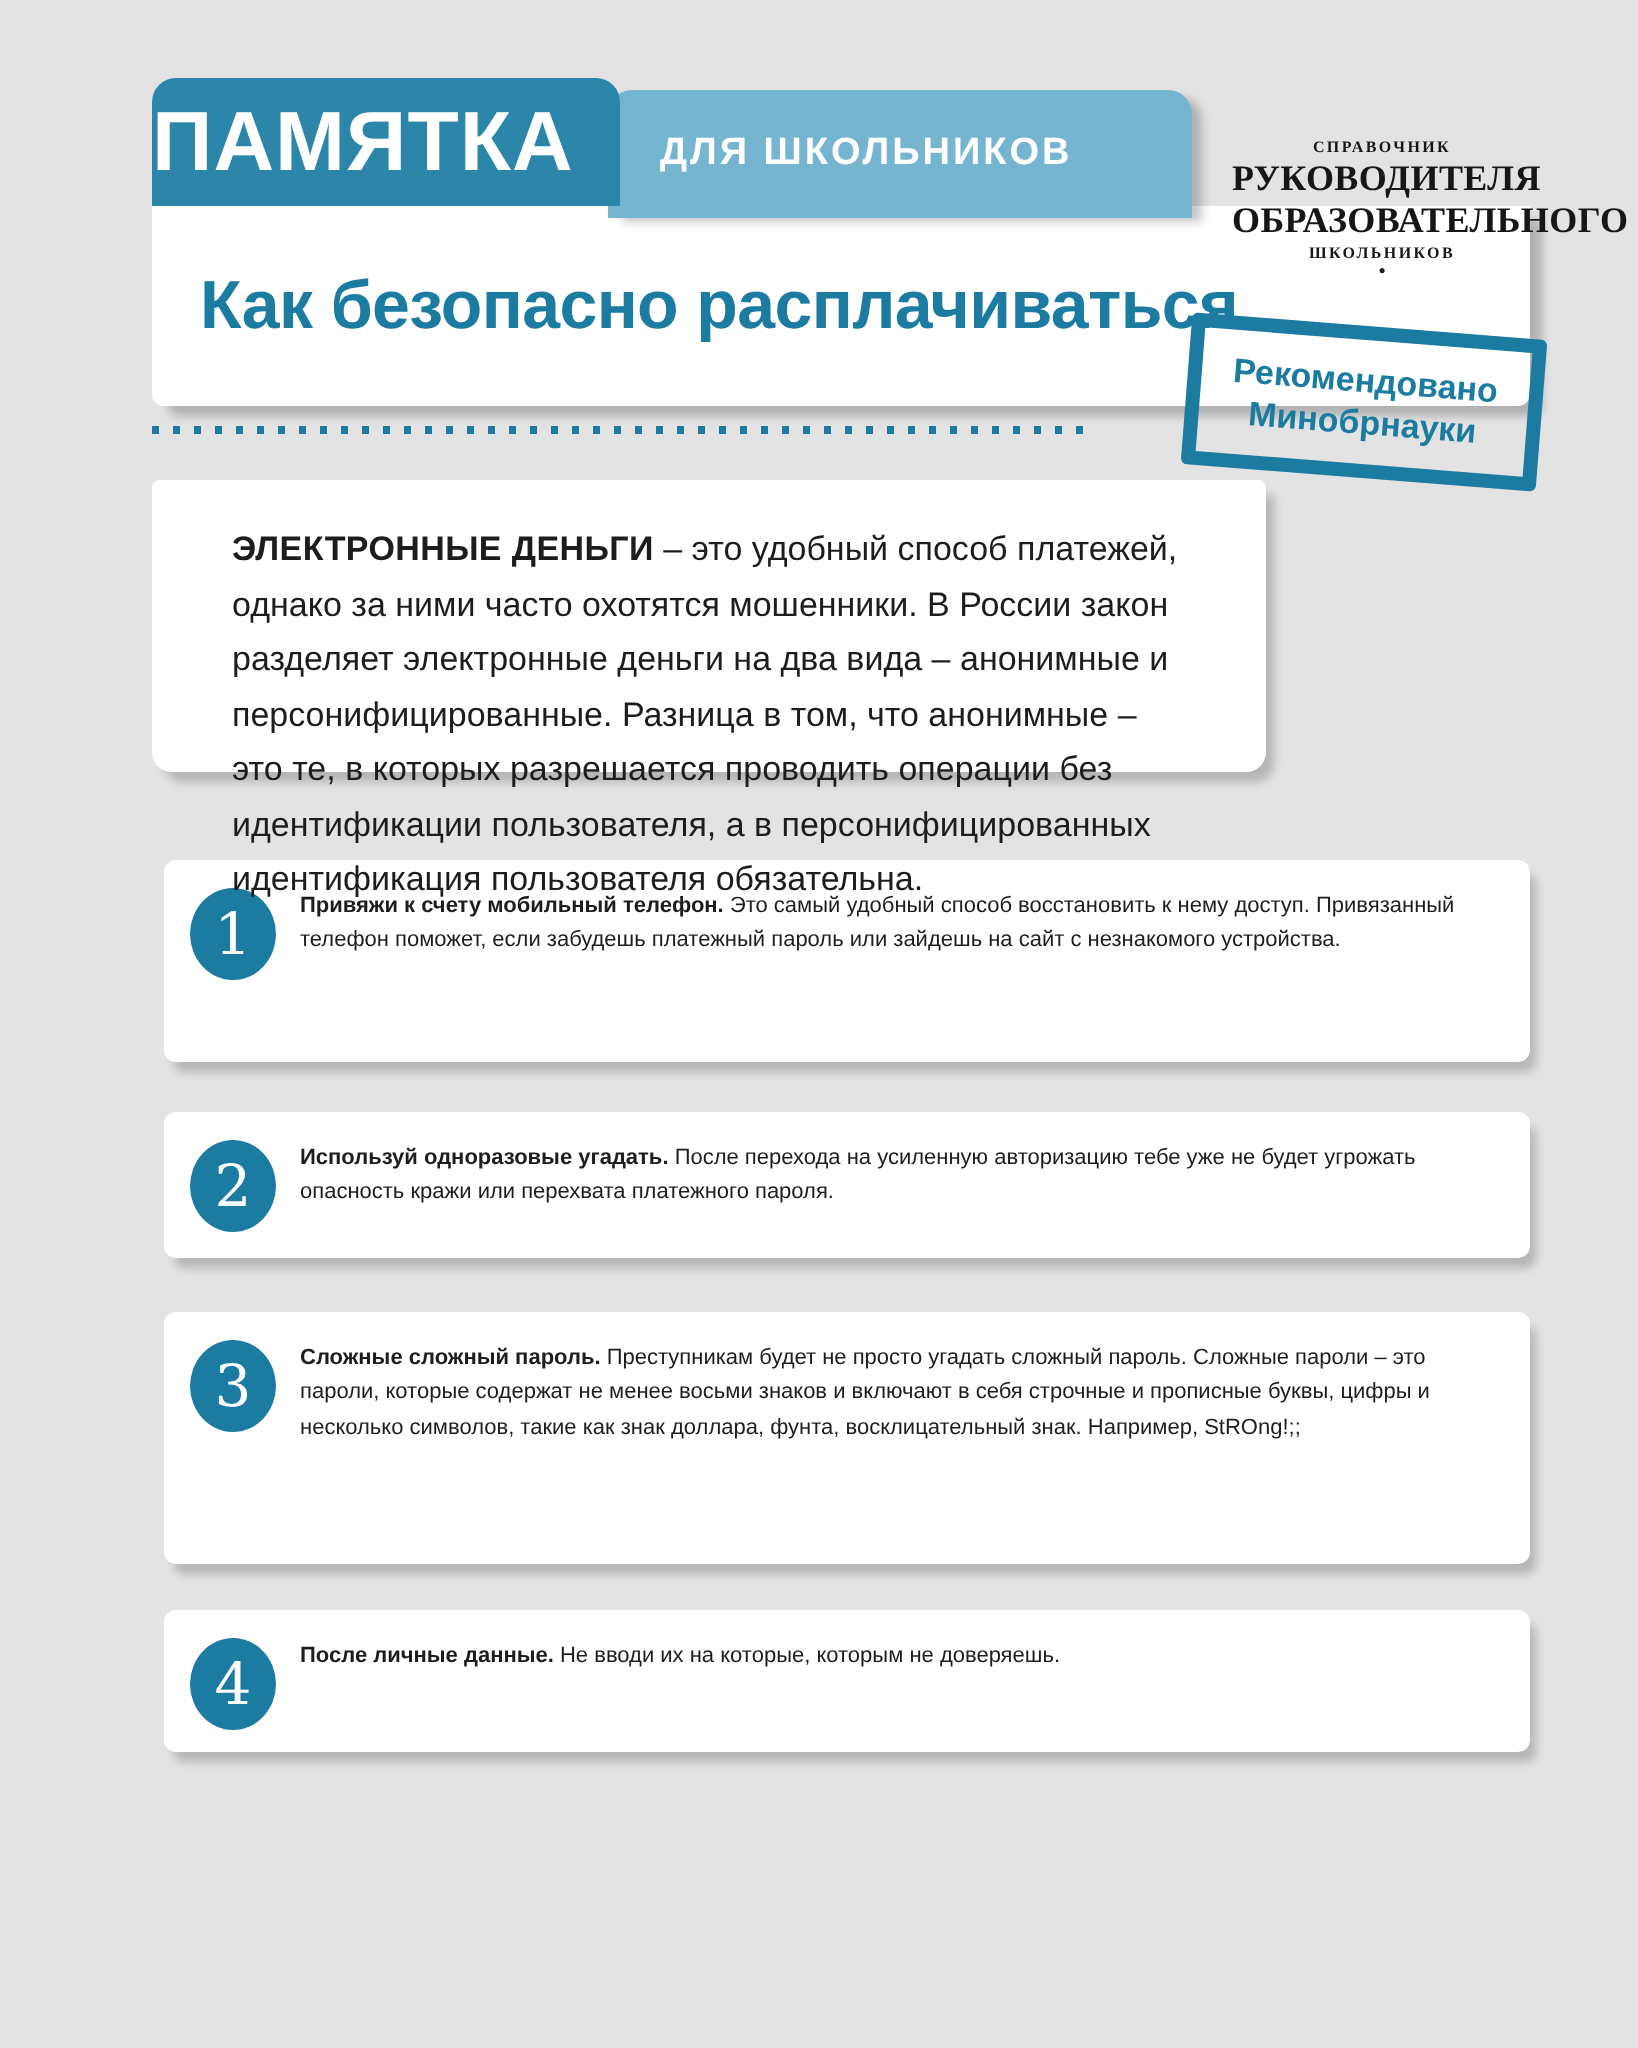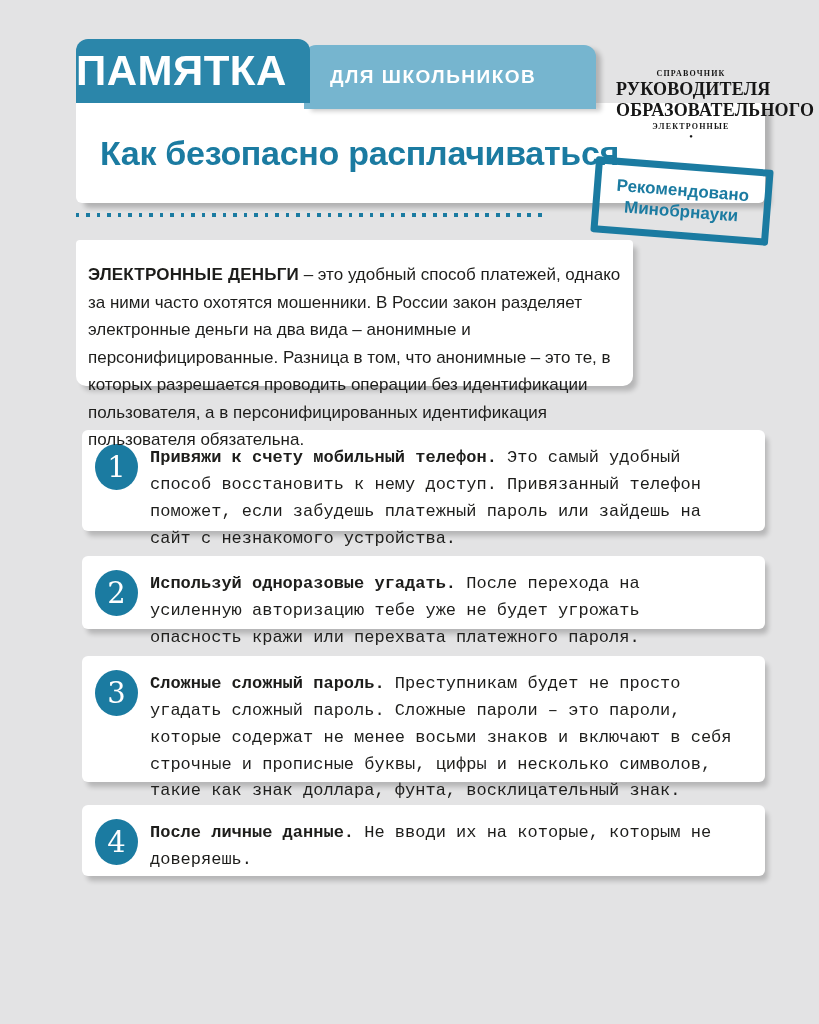--- a/index.html
+++ b/index.html
@@ -103,21 +103,21 @@
     background-image: repeating-linear-gradient(to right, var(--accent) 0 3.5px, transparent 3.5px 10.5px);
   }
 
   
   .intro-box {
     position: absolute; left: 76px; top: 240px;
     width: 557px; height: 146px;
     background: var(--card);
     border-radius: 4px 4px 10px 10px;
     box-shadow: 5px 6px 5px -1px rgba(0,0,0,0.2);
-    padding: 21px 12px;
+    padding: 21px 40px;
     z-index: 1;
   }
   .intro-text {
     font-size: 17px;
     line-height: 1.62;
     color: var(--text);
   }
   .intro-text strong { letter-spacing: 0.2px; }
 
   
@@ -137,43 +137,42 @@
     position: absolute; left: 13px; top: 14px;
     width: 43px; height: 46px;
     border-radius: 50%;
     background: var(--accent);
     color: #fff;
     font-family: "DejaVu Serif", "Liberation Serif", serif;
     font-size: 29px;
     display: flex; align-items: center; justify-content: center;
   }
   .tip-text {
-    font-size: 17px;
+    font-size: 11px;
     line-height: 1.58;
     color: var(--text);
-    font-family: Liberation Mono, monospace;
   }
 </style>
 </head>
 <body>
 
 <div class="page">
 
   <div class="badge-dark">
     <span>ПАМЯТКА</span>
   </div>
   <div class="badge-light">
     <span>ДЛЯ ШКОЛЬНИКОВ</span>
   </div>
 
   <div class="logo">
     <div class="logo-small">СПРАВОЧНИК</div>
     <div class="logo-big">РУКОВОДИТЕЛЯ</div>
     <div class="logo-big">ОБРАЗОВАТЕЛЬНОГО</div>
-    <div class="logo-small">ЭЛЕКТРОННЫЕ</div>
+    <div class="logo-small">ШКОЛЬНИКОВ</div>
     <div class="logo-dot">●</div>
   </div>
 
   <div class="title-box">
     <div class="title-line">Как безопасно расплачиваться</div>
   </div>
 
   <div class="stamp">
     <div>Рекомендовано</div>
     <div>Минобрнауки</div>

